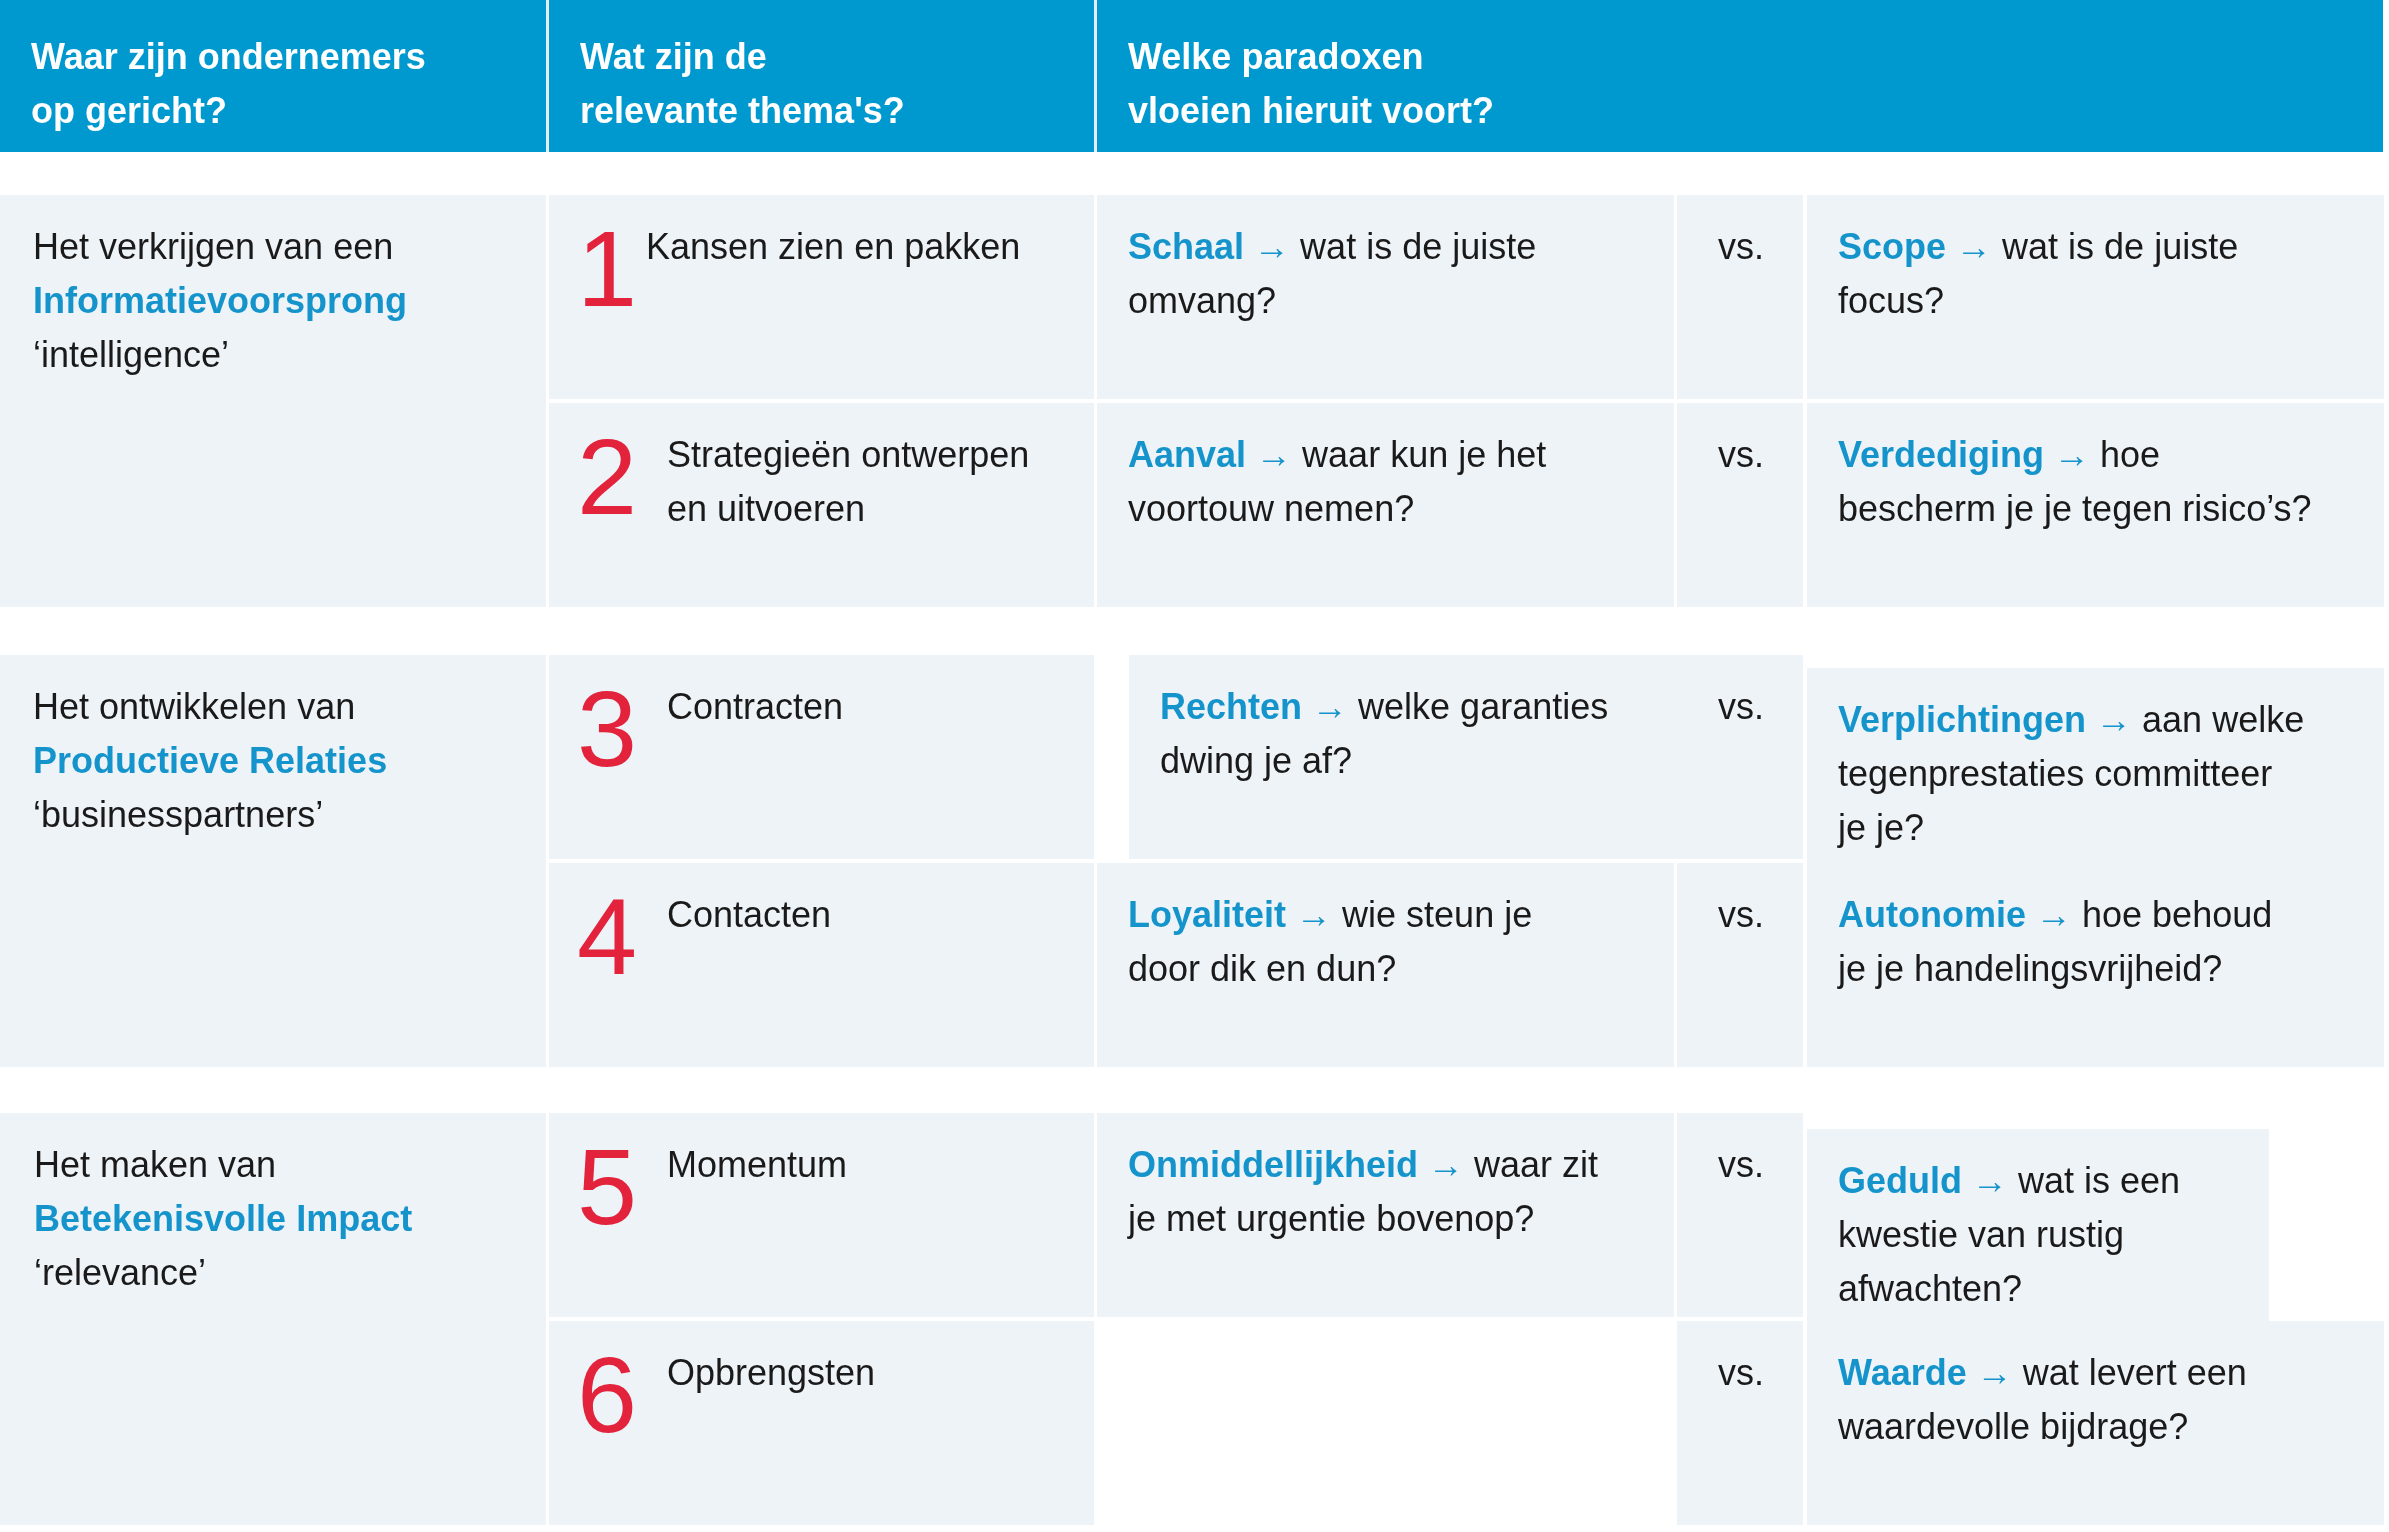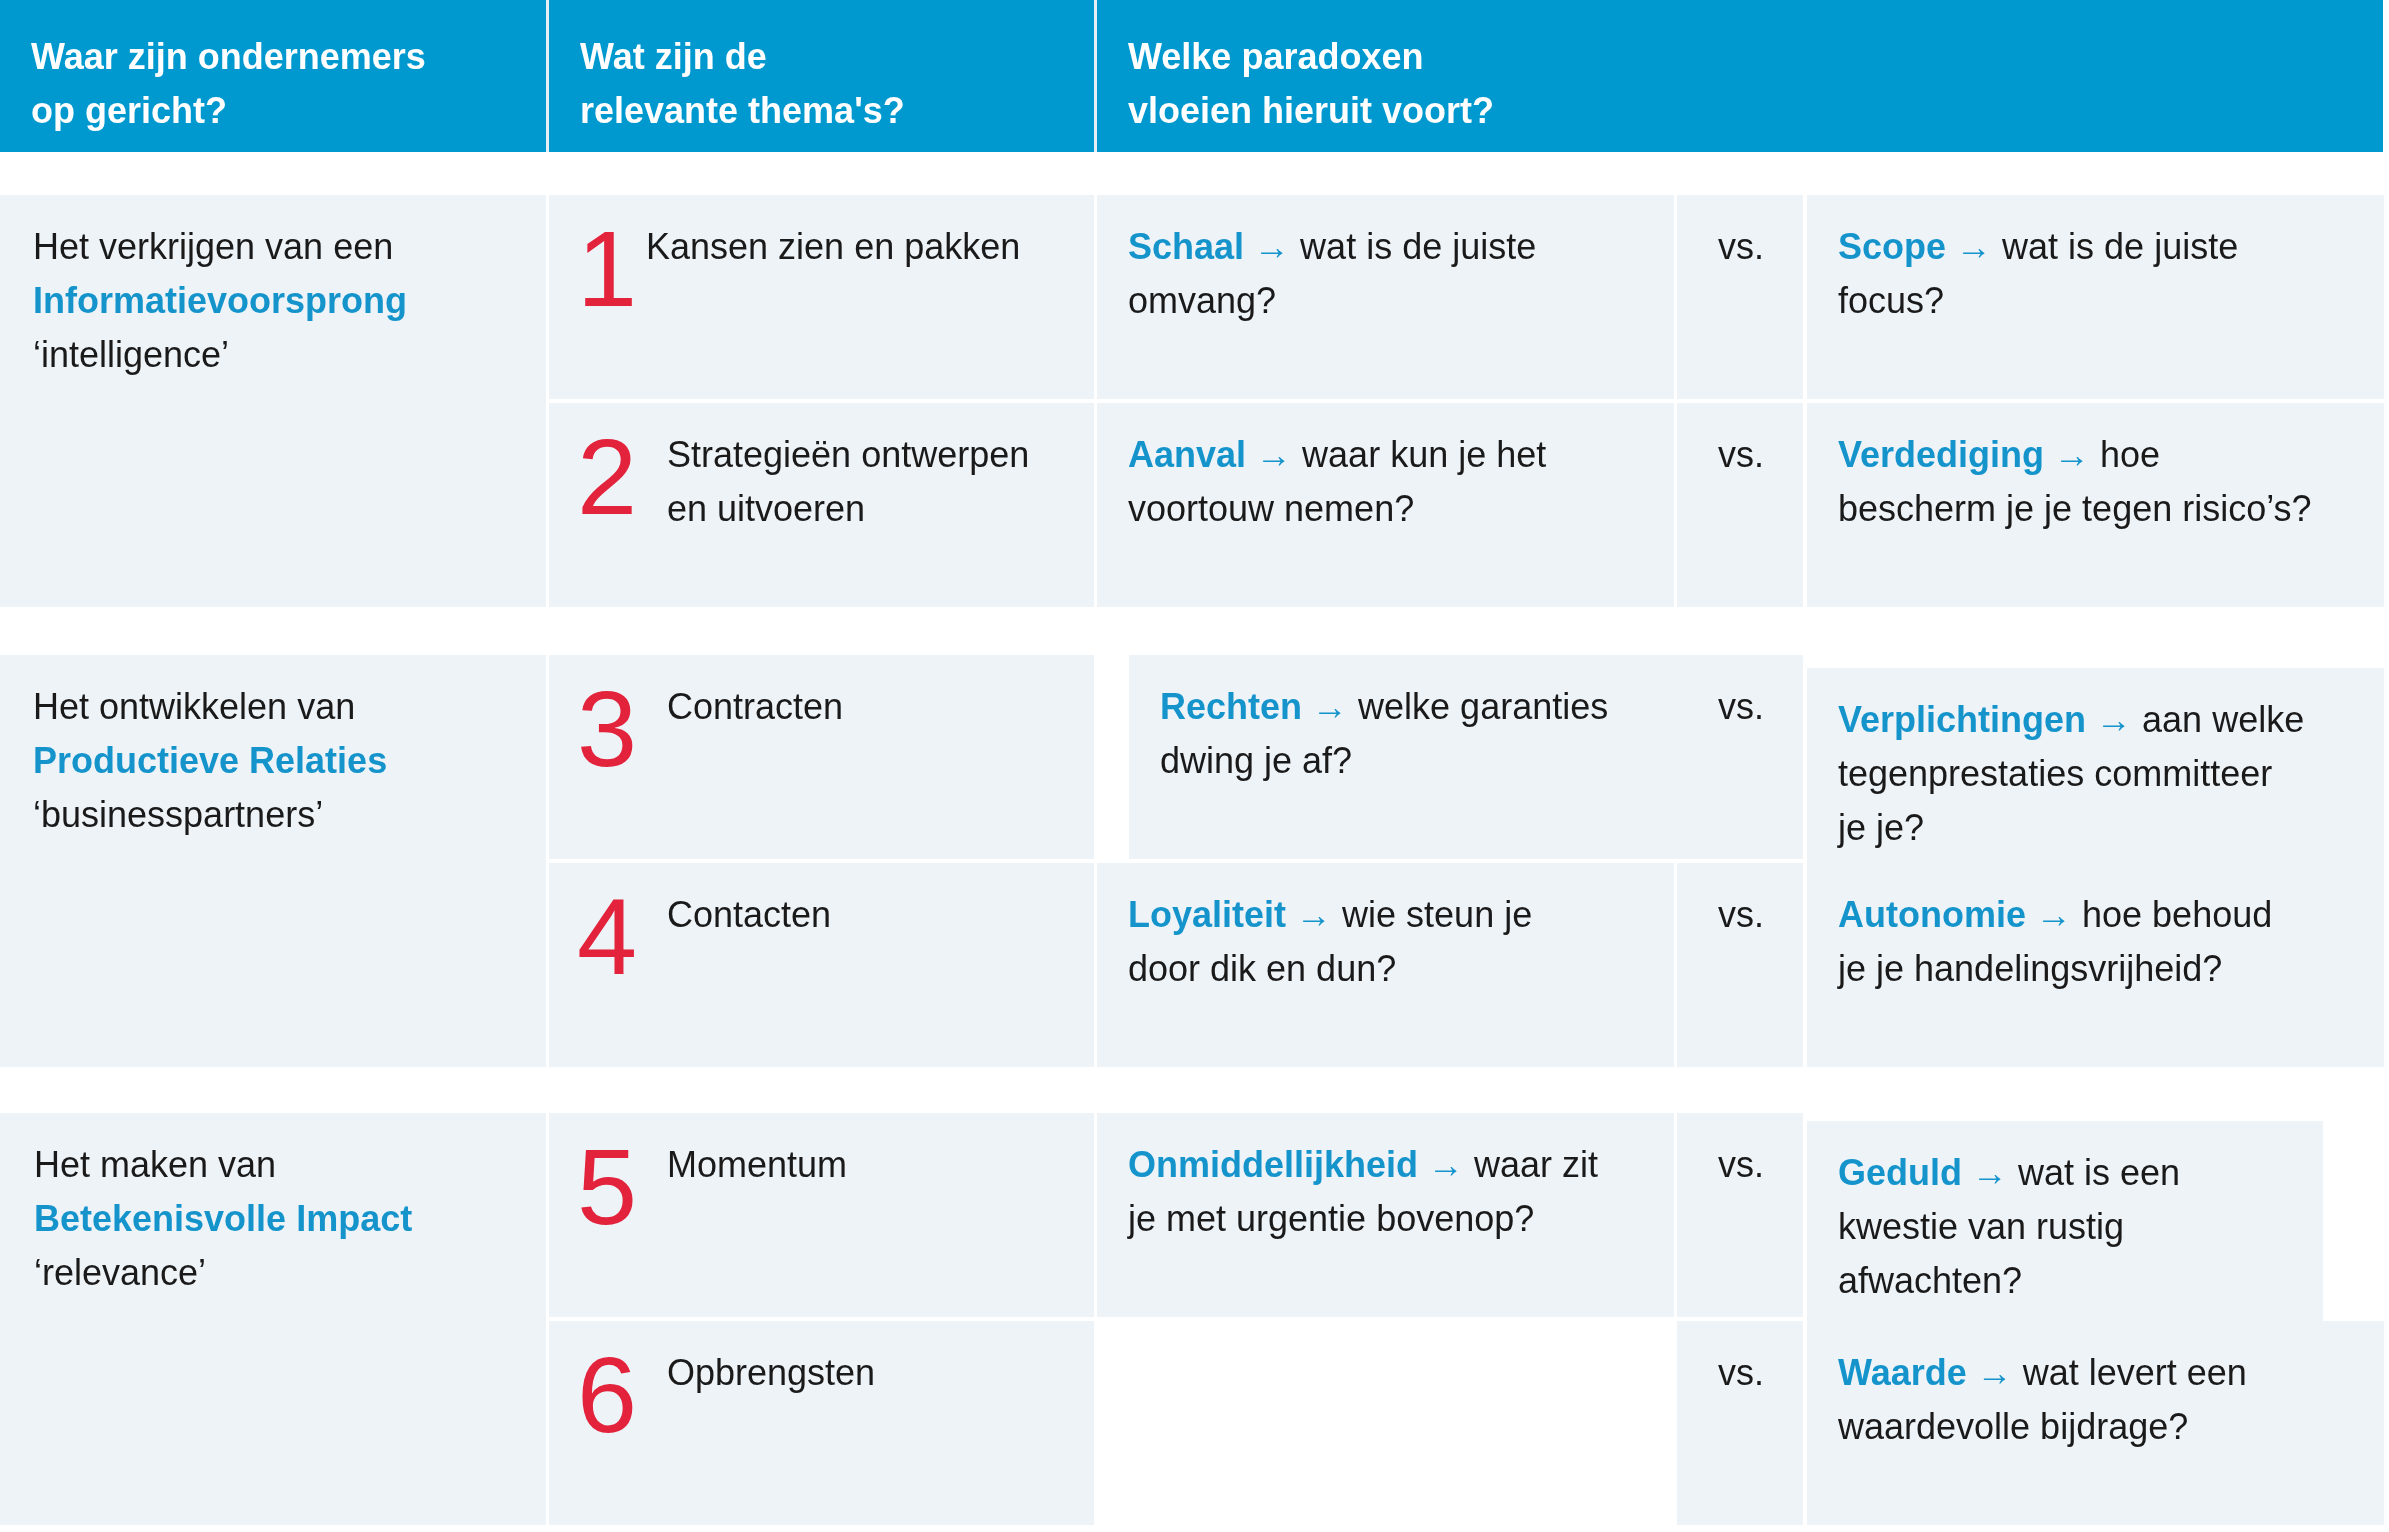--- a/index.html
+++ b/index.html
@@ -159,21 +159,21 @@
       </div>
       <div class="cell" style="left:1097px;top:0px;width:577px;height:204px;">
         <div class="text" style="position:absolute;left:31px;top:25px;width:528px;">
           <div><span class="blue">Onmiddellijkheid</span> <span class="arrow">→</span> <span>waar zit</span></div>
           <div>je met urgentie bovenop?</div>
         </div>
       </div>
       <div class="cell" style="left:1677px;top:0px;width:126px;height:204px;">
         <div class="vs" style="left:41px;top:25px;">vs.</div>
       </div>
-      <div class="cell" style="left:1807px;top:8px;width:516px;height:204px;">
+      <div class="cell" style="left:1807px;top:16px;width:462px;height:204px;">
         <div class="text" style="position:absolute;left:31px;top:25px;width:541px;">
           <div><span class="blue">Geduld</span> <span class="arrow">→</span> <span>wat is een</span></div>
           <div>kwestie van rustig</div>
           <div>afwachten?</div>
         </div>
       </div>
       <div class="cell" style="left:549px;top:208px;width:545px;height:204px;">
         <div class="num" style="left:28px;top:20px;">6</div>
         <div class="theme" style="left:118px;top:25px;">
           <div>Opbrengsten</div>

